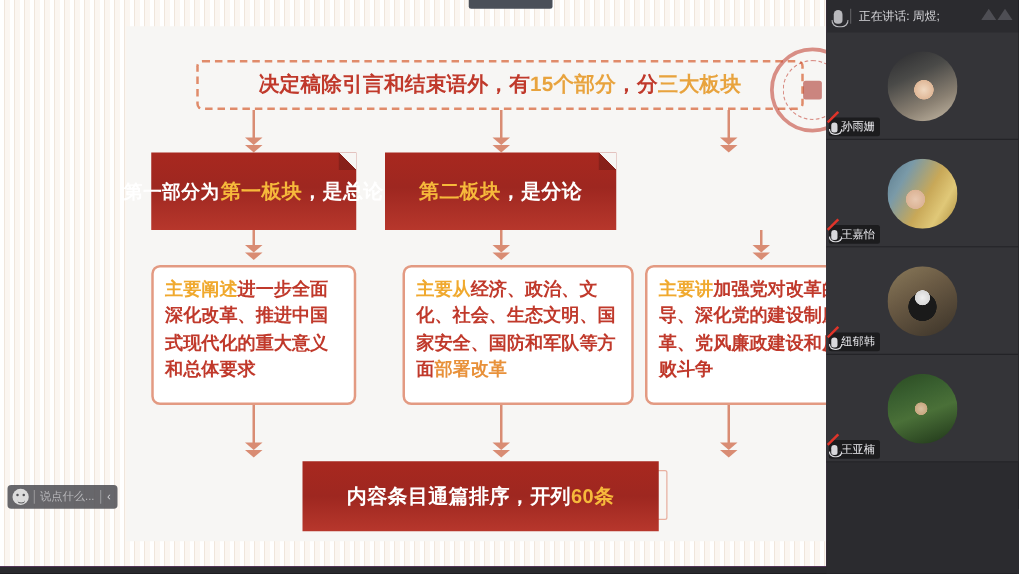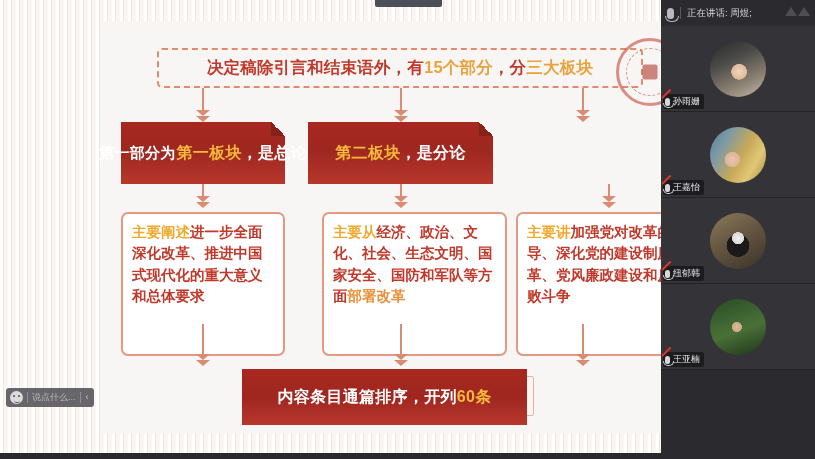--- a/index.html
+++ b/index.html
@@ -122,21 +122,21 @@
   }
 
   
   .det-row {
     position: absolute;
     left: 20px; top: 191px;
     width: 528px; height: 112px;
   }
   .det-box {
     position: absolute;
-    top: 0; height: 144px;
+    top: 0; height: 112px;
     border: 2px solid #e39a82;
     border-radius: 7px;
     background: #ffffff;
     padding: 8px 8px 6px 9px;
     overflow: hidden;
   }
   .det-box.d1 { left: 0px;   width: 164px; }
   .det-box.d2 { left: 201px; width: 185px; }
   .det-box.d3 { left: 395px; width: 185px; }
   .det-text {

